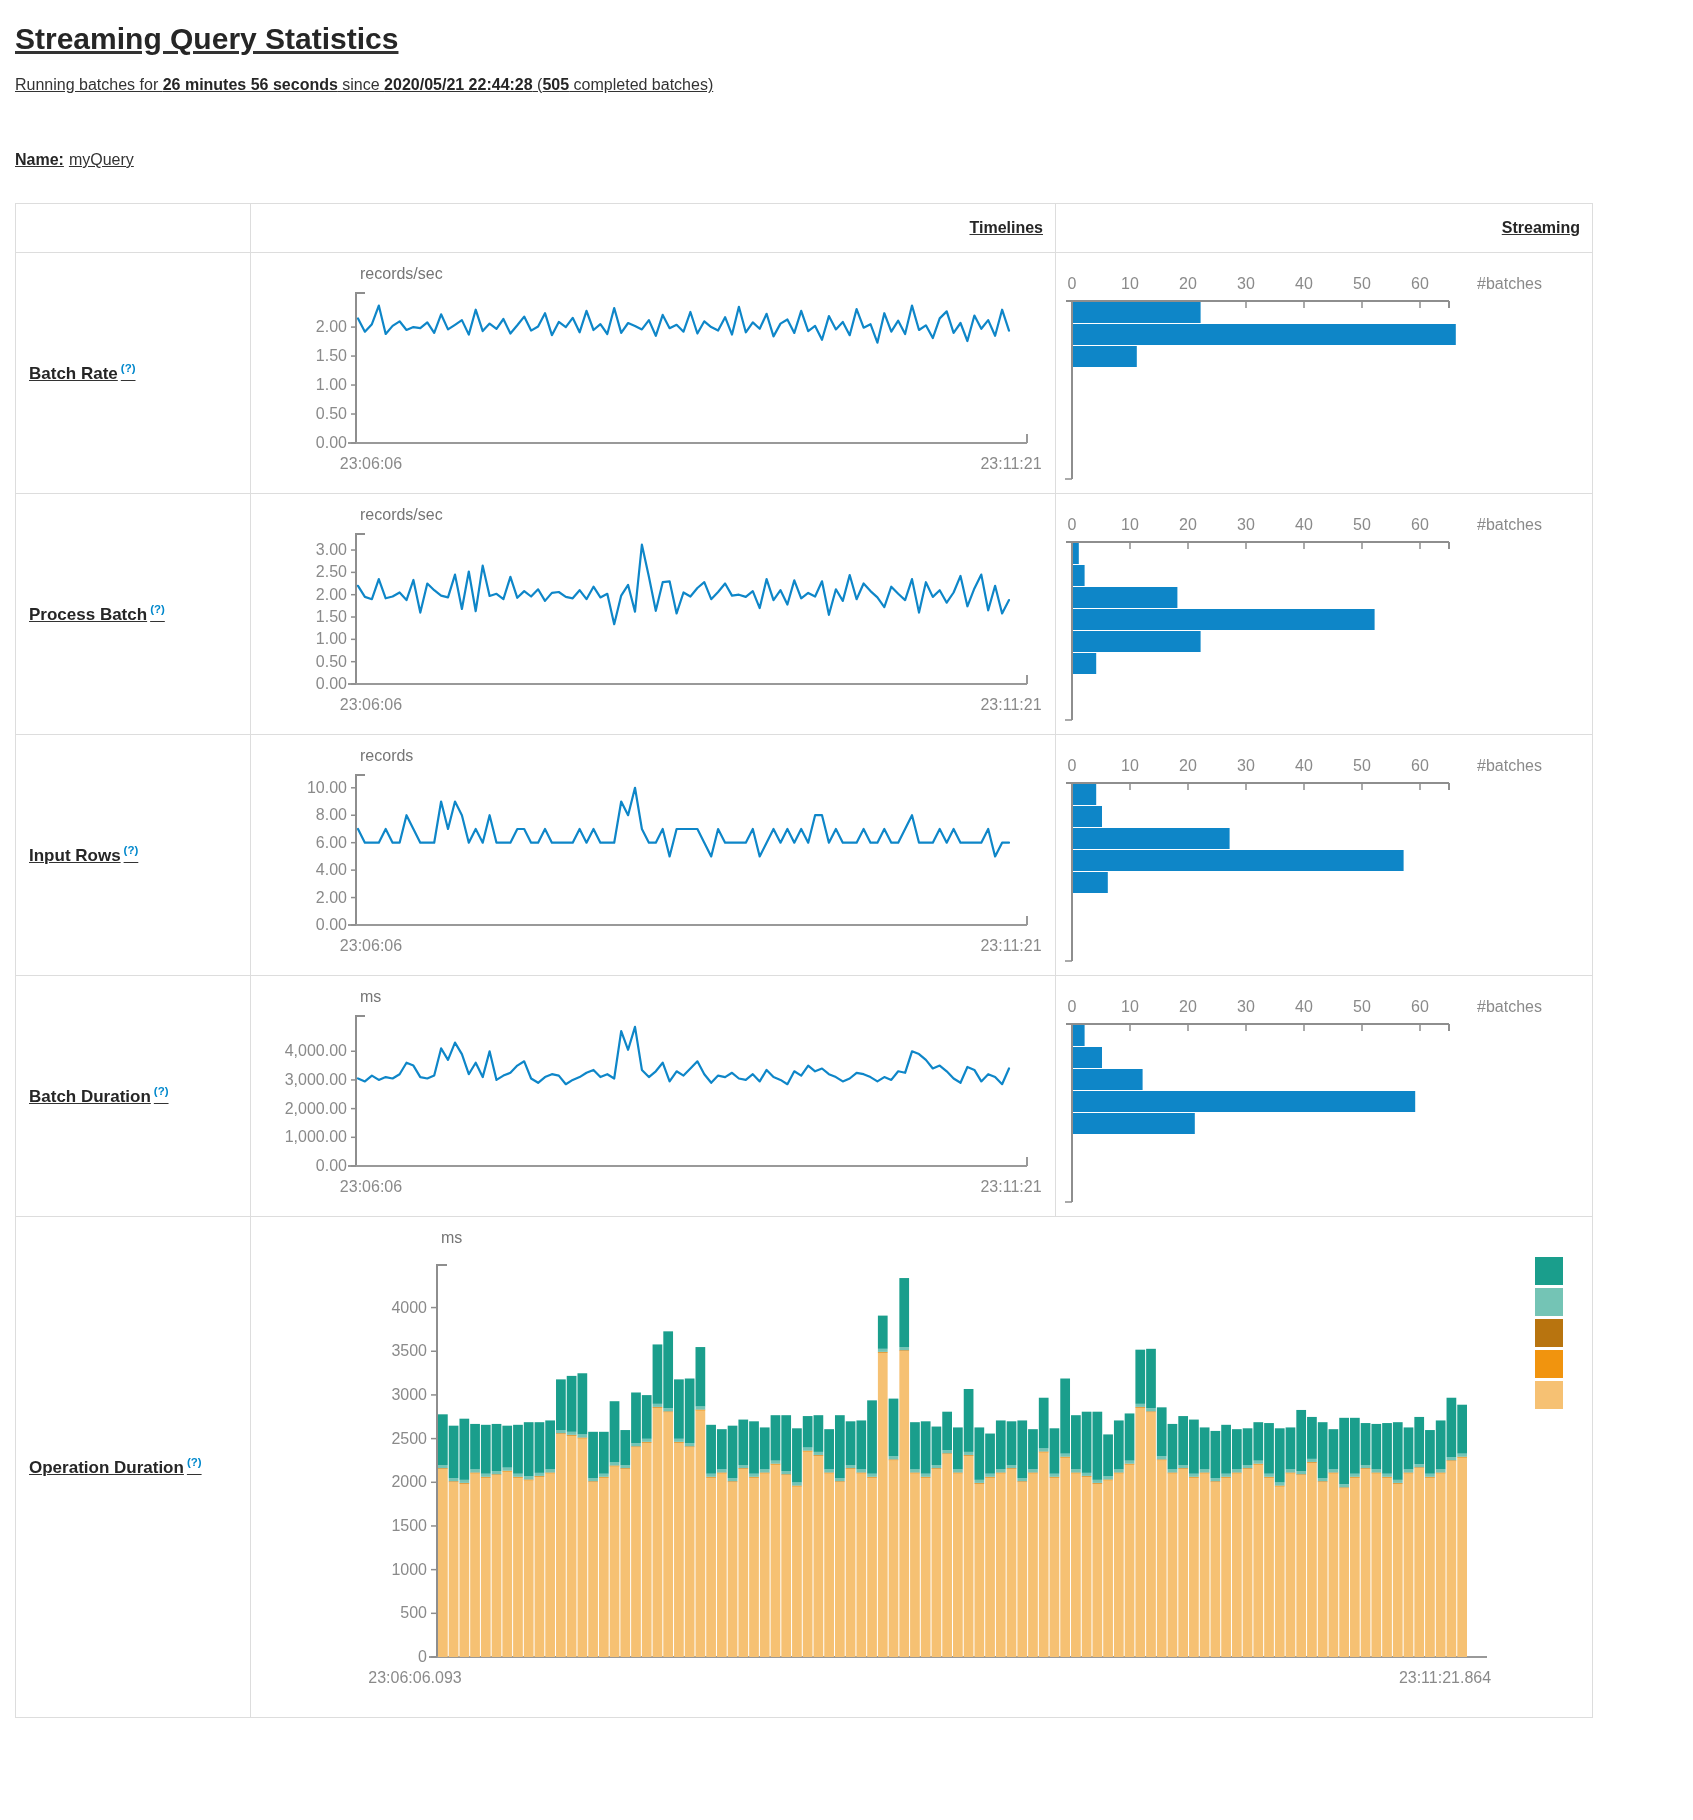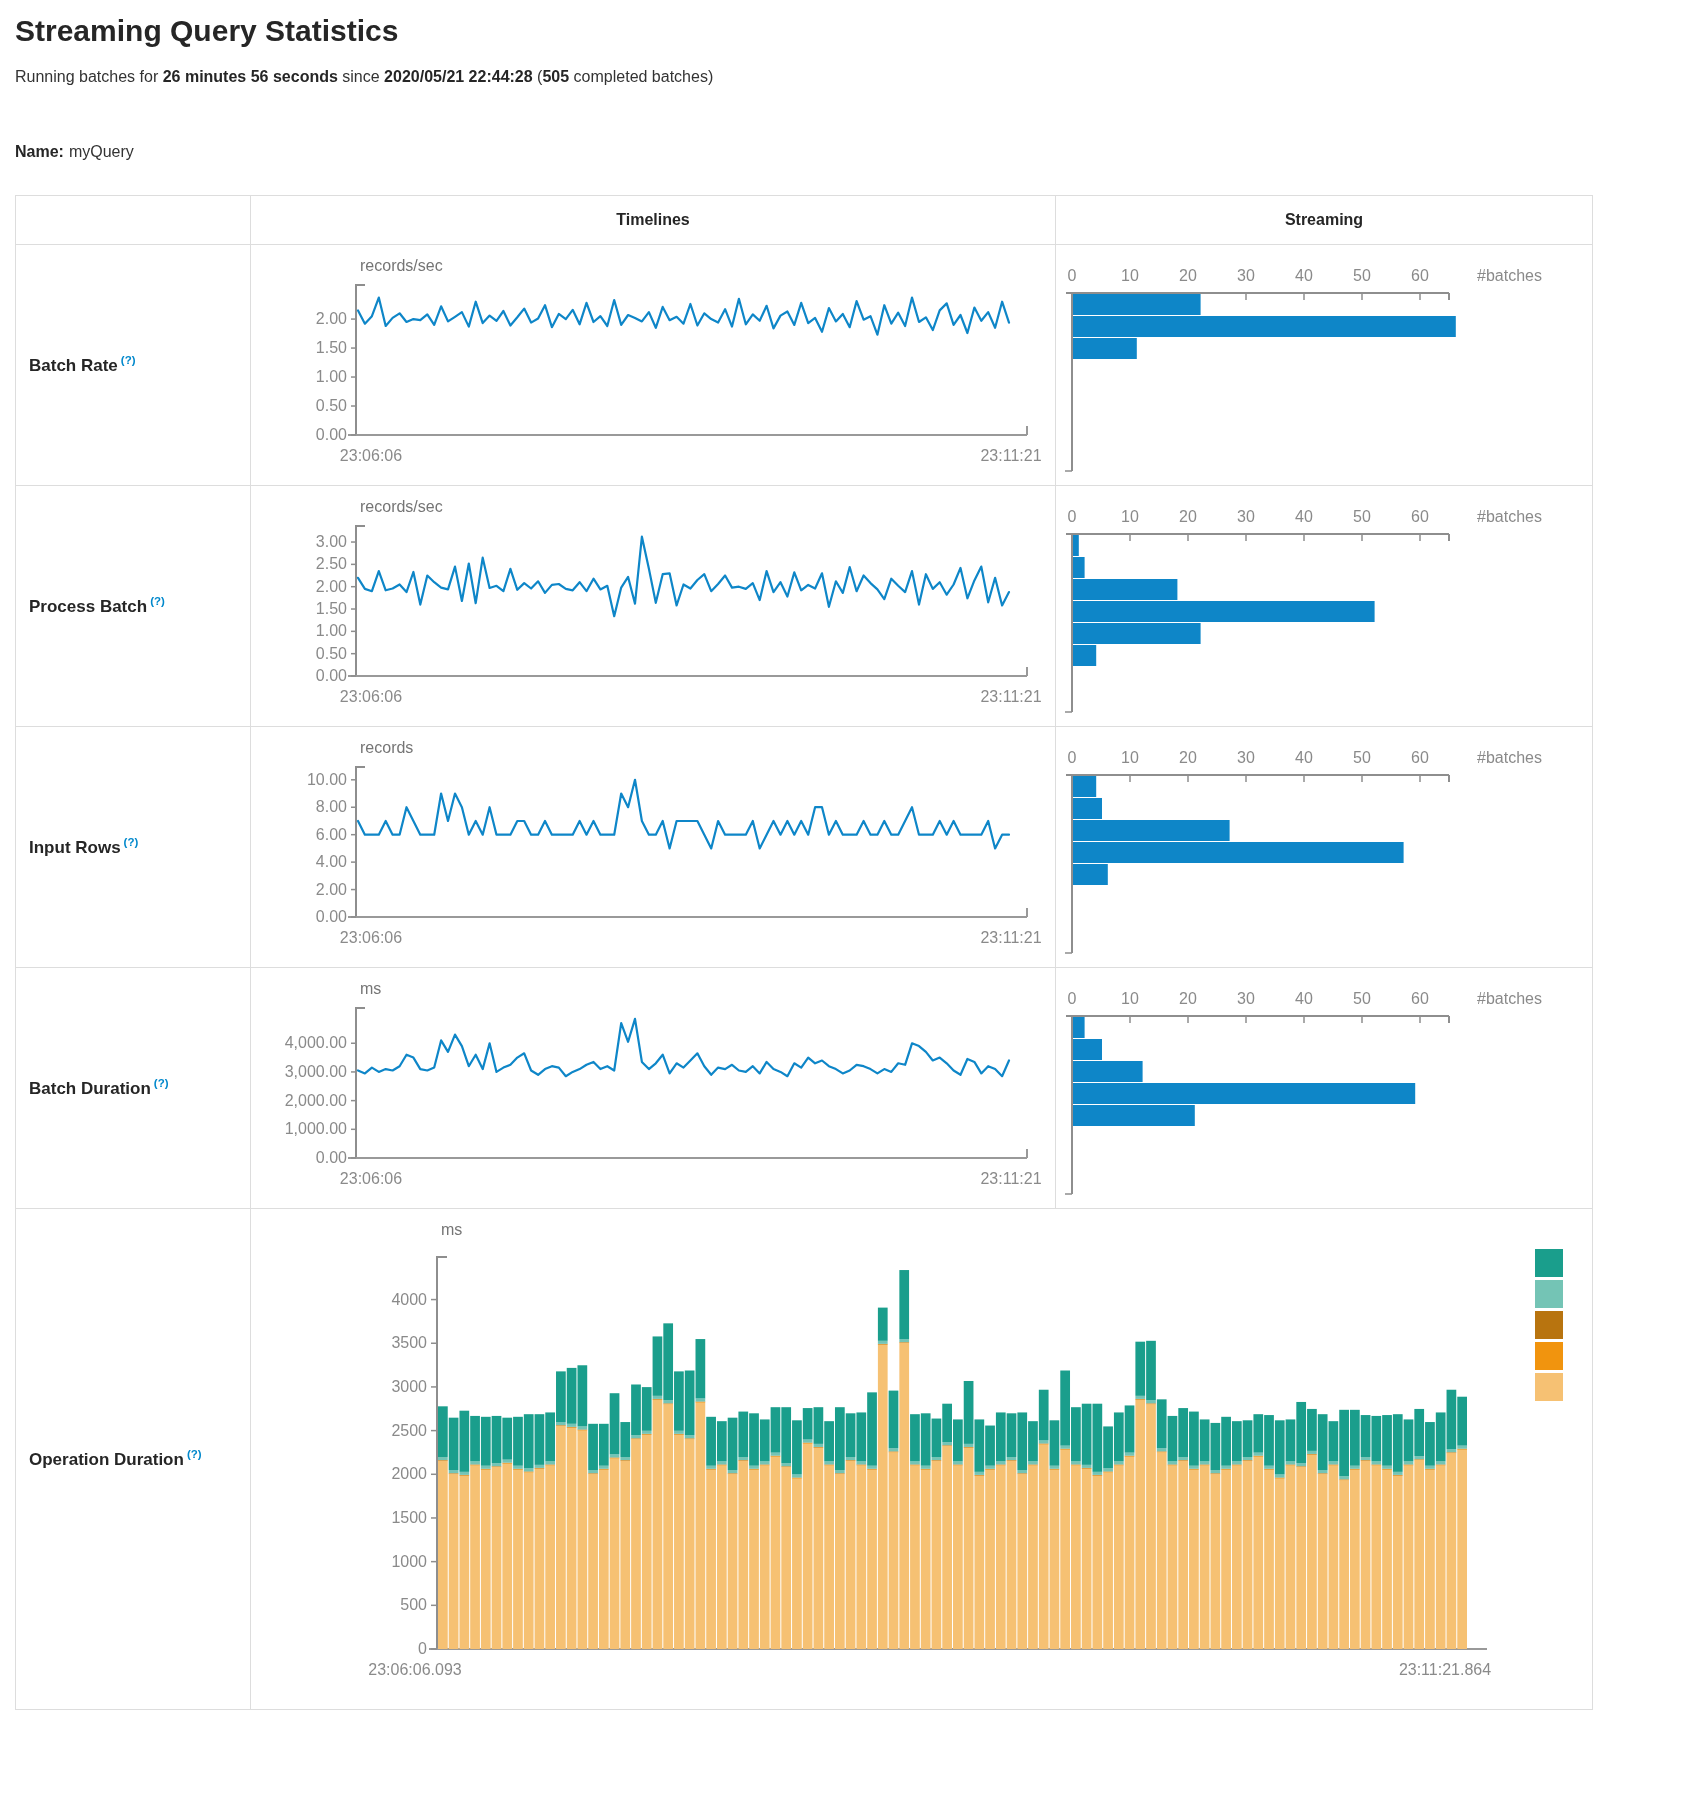--- a/index.html
+++ b/index.html
@@ -1,26 +1,26 @@
 <!DOCTYPE html>
 <html><head>
 <meta charset="utf-8">
 <style>
   html,body{margin:0;padding:0;background:#fff;}
   body{font-family:"Liberation Sans",sans-serif;color:#333;}
-  .page{width:1676px;padding:6px 0 20px 15px;box-sizing:border-box;}
+  .page{width:1676px;padding:14px 0 20px 15px;box-sizing:border-box;text-decoration:underline;}
   .page-title{font-size:30px;font-weight:700;color:#262626;margin:8px 0 20px 0;}
   .subtitle{font-size:16px;color:#333;margin:0 0 52px 0;}
   .subtitle b{color:#262626;}
   .query-info{font-size:16px;line-height:1.7;margin:0 0 30px 0;}
   .query-info b{color:#262626;margin-top:6px;}
   .qv{margin-left:5px;}
   table.stats{border-collapse:collapse;table-layout:fixed;width:1577px;}
   table.stats th,table.stats td{border:1px solid #ddd;}
-  table.stats th{text-align:center;font-size:16px;color:#262626;padding:15px 12px;font-weight:700;background:#fff;}
+  table.stats th{text-align:right;font-size:16px;color:#262626;padding:15px 12px;font-weight:700;background:#fff;}
   td.label-cell{vertical-align:middle;padding:0 10px 0 13px;font-size:17px;font-weight:700;color:#262626;}
   td.chart-cell{vertical-align:top;padding:0;}
   sup.help{color:#0088cc;font-size:11.5px;font-weight:700;margin-left:3px;}
   .chart-mount{line-height:0;}
   svg{display:block;}
   svg text{font-family:"Liberation Sans",sans-serif;}
 </style>
 </head>
 <body>
 

